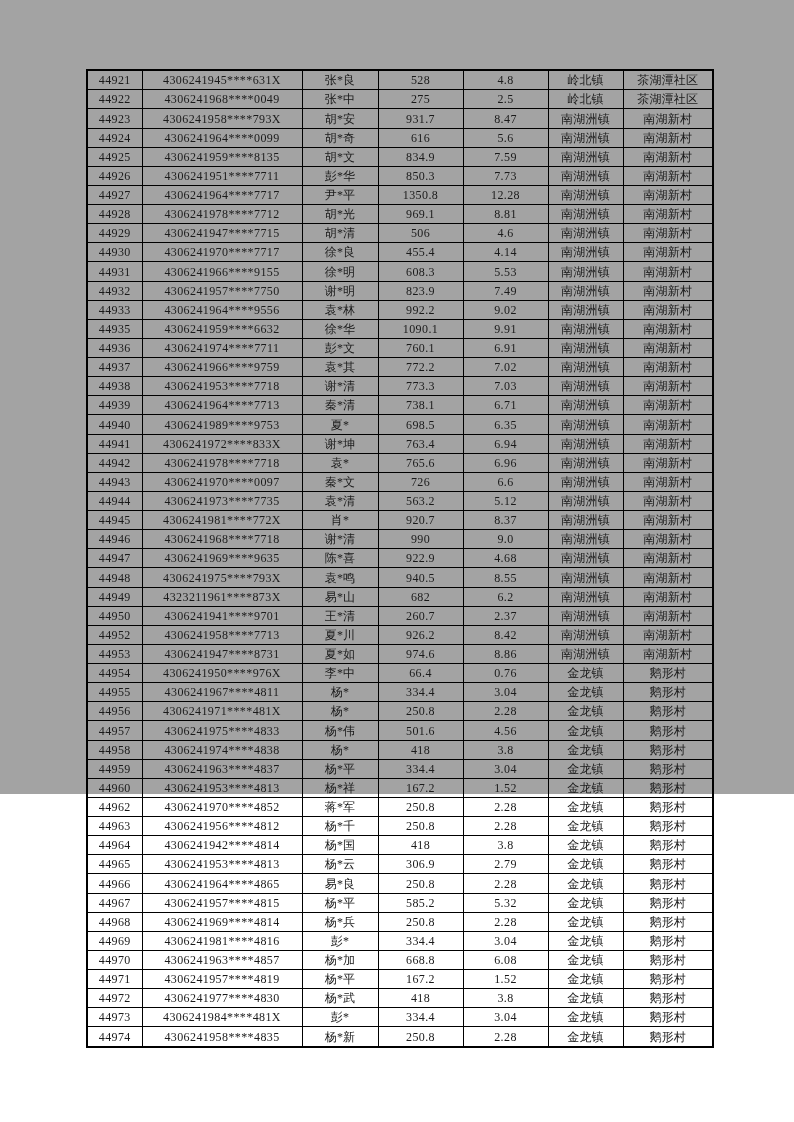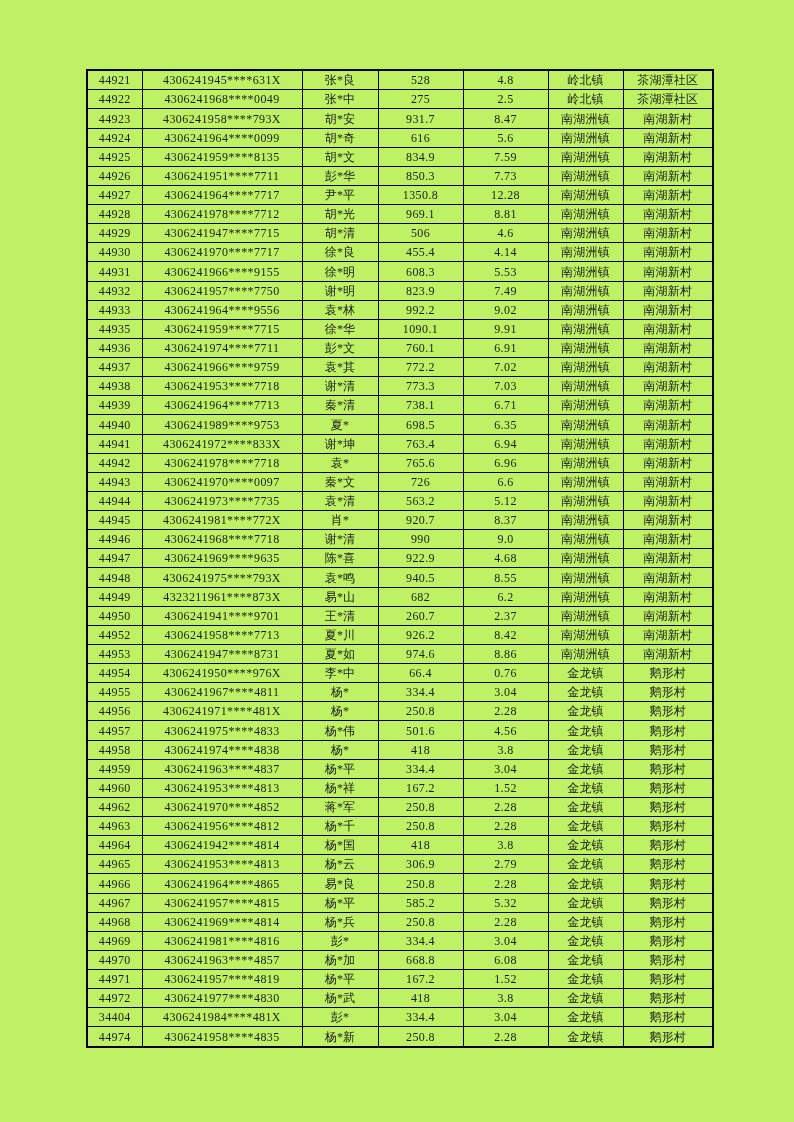--- a/index.html
+++ b/index.html
@@ -11,22 +11,22 @@
     width: 794px;
     height: 1122px;
     font-family: "Liberation Serif", "DejaVu Serif", serif;
     position: relative;
     overflow: hidden;
   }
   .sheet {
     position: absolute;
     left: 0; top: 0;
     width: 794px;
-    height: 1122px;
-    background: #bef264;
+    height: 794px;
+    background: #a3a3a3;
   }
   table.roster {
     position: absolute;
     left: 86px;
     top: 69px;
     width: 626px;
     height: 979px;
     border-collapse: collapse;
     table-layout: fixed;
     border: 2px solid #000000;
@@ -179,21 +179,21 @@
           <td class="c0">44933</td>
           <td class="c1">4306241964****9556</td>
           <td class="c2">袁*林</td>
           <td class="c3">992.2</td>
           <td class="c4">9.02</td>
           <td class="c5">南湖洲镇</td>
           <td class="c6">南湖新村</td>
         </tr>
         <tr>
           <td class="c0">44935</td>
-          <td class="c1">4306241959****7715</td>
+          <td class="c1">4306241959****6632</td>
           <td class="c2">徐*华</td>
           <td class="c3">1090.1</td>
           <td class="c4">9.91</td>
           <td class="c5">南湖洲镇</td>
           <td class="c6">南湖新村</td>
         </tr>
         <tr>
           <td class="c0">44936</td>
           <td class="c1">4306241974****7711</td>
           <td class="c2">彭*文</td>
@@ -502,21 +502,21 @@
         <tr>
           <td class="c0">44972</td>
           <td class="c1">4306241977****4830</td>
           <td class="c2">杨*武</td>
           <td class="c3">418</td>
           <td class="c4">3.8</td>
           <td class="c5">金龙镇</td>
           <td class="c6">鹅形村</td>
         </tr>
         <tr>
-          <td class="c0">34404</td>
+          <td class="c0">44973</td>
           <td class="c1">4306241984****481X</td>
           <td class="c2">彭*</td>
           <td class="c3">334.4</td>
           <td class="c4">3.04</td>
           <td class="c5">金龙镇</td>
           <td class="c6">鹅形村</td>
         </tr>
         <tr>
           <td class="c0">44974</td>
           <td class="c1">4306241958****4835</td>

